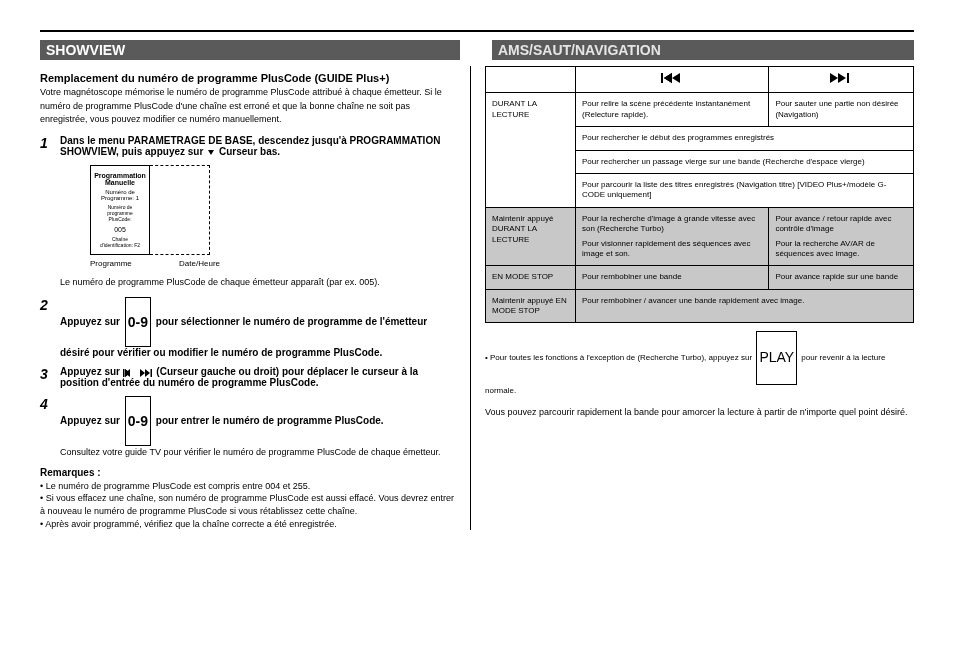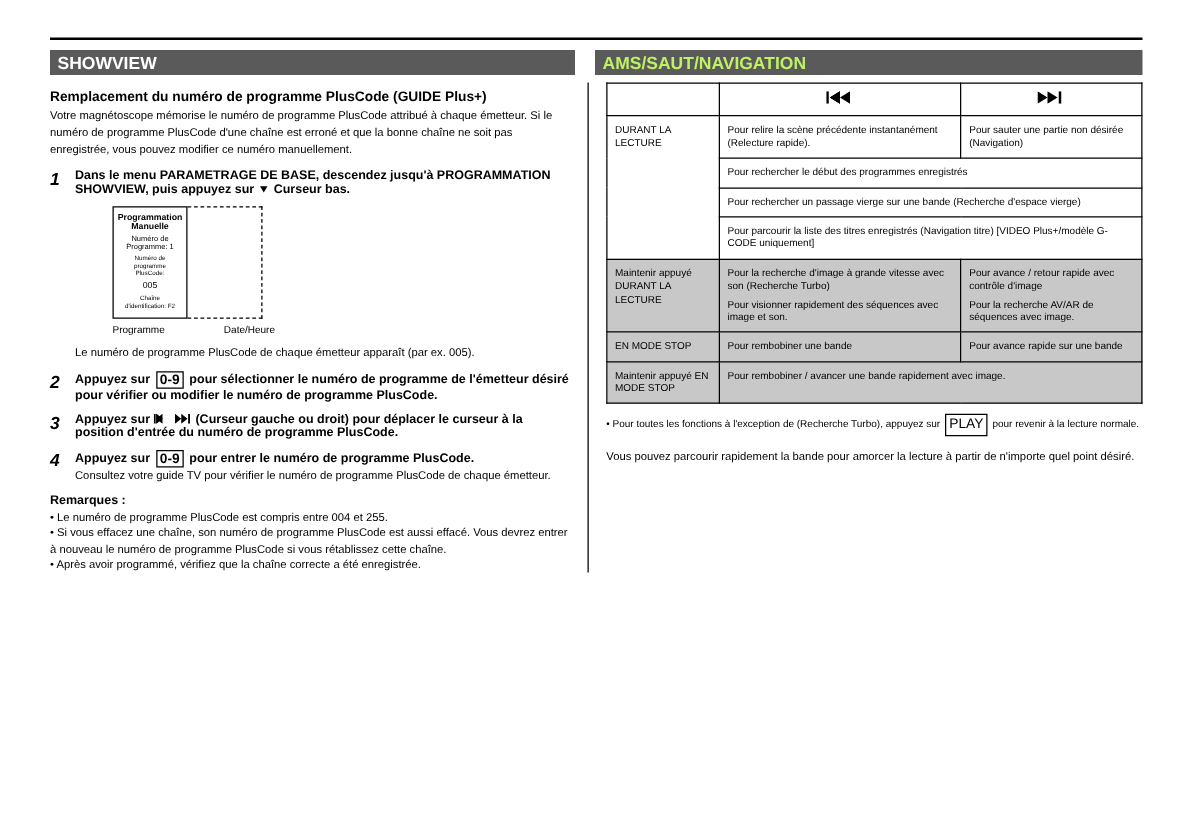--- a/index.html
+++ b/index.html
@@ -7,44 +7,44 @@
     font-family: Arial, Helvetica, sans-serif;
     font-size: 9px;
     color: #000;
     background: #fff;
     width: 954px;
     height: 672px;
     position: relative;
     padding: 30px 40px;
   }
   .top-border { border-top: 2px solid #000; margin-bottom: 8px; }
-  .gray-bar-row { display: flex; gap: 16px; }
+  .gray-bar-row { display: flex; gap: 32px; }
   .gray-bar-left { background: #5a5a5a; color: #fff; height: 20px; flex: 0 0 420px; display: flex; align-items: center; padding-left: 6px; font-weight: bold; font-size: 14px; }
-  .gray-bar-right { background: #5a5a5a; color: #bef264; height: 20px; flex: 1; display: flex; align-items: center; padding-left: 6px; font-weight: bold; font-size: 14px; }
+  .gray-bar-right { background: #5a5a5a; color: #e5e5e5; height: 20px; flex: 1; display: flex; align-items: center; padding-left: 6px; font-weight: bold; font-size: 14px; }
   .columns { display: flex; gap: 0; margin-top: 6px; }
   .col-left { width: 430px; padding-right: 14px; }
   .col-right { flex: 1; border-left: 1px solid #000; padding-left: 14px; position: relative; }
   .section-title { font-weight: bold; font-size: 11px; margin-top: 6px; margin-bottom: 2px; }
   .text { font-size: 9px; line-height: 1.5; }
   .bold { font-weight: bold; font-size: 10px; }
   .note { font-size: 9px; line-height: 1.4; margin-top: 6px; }
   .caption-block { margin-top: 8px; margin-bottom: 8px; margin-left: 30px; position: relative; width: 130px;}
   .caption-box { display: flex; }
   .caption-solid {
     width: 60px; height: 90px; border: 1px solid #000;
     display: flex; flex-direction: column; justify-content: space-around; align-items: center;
     font-size: 8px; padding: 4px;
   }
   .caption-dashed {
     width: 60px; height: 90px; border: 1px dashed #000; border-left: none;
     display: flex; flex-direction: column; justify-content: space-around; align-items: center;
     font-size: 8px; padding: 4px;
   }
   .label-caption { font-size: 8px; margin-top: 4px; display: flex; justify-content: space-between; width: 130px; align-items: center; }
-  .inline-box { display: inline-block; border: 1px solid #000; padding: 0 2px; margin: 0 2px; font-size: 11px; vertical-align: middle; }
+  .inline-box { display: inline-block; border: 1px solid #000; padding: 16px 2px; margin: 0 2px; font-size: 14px; vertical-align: middle; }
   .step { display: flex; gap: 6px; margin-top: 8px; }
   .step-num { font-weight: bold; font-size: 14px; font-style: italic; min-width: 14px; }
   .step-body { flex: 1; }
   table.results { border-collapse: collapse; width: 100%; margin-top: 0; }
   table.results td, table.results th { border: 1px solid #000; padding: 6px 6px; font-size: 8px; line-height: 1.3; vertical-align: top; text-align: left; }
   table.results th { font-weight: normal; text-align: center; }
   .shaded { background: #c8c8c8; }
   .table-header-row td, .table-header-row th { height: 24px; }
   .svg-icon { vertical-align: middle; }
   .footer-note { font-size: 8px; margin-top: 8px; line-height: 1.4; }

